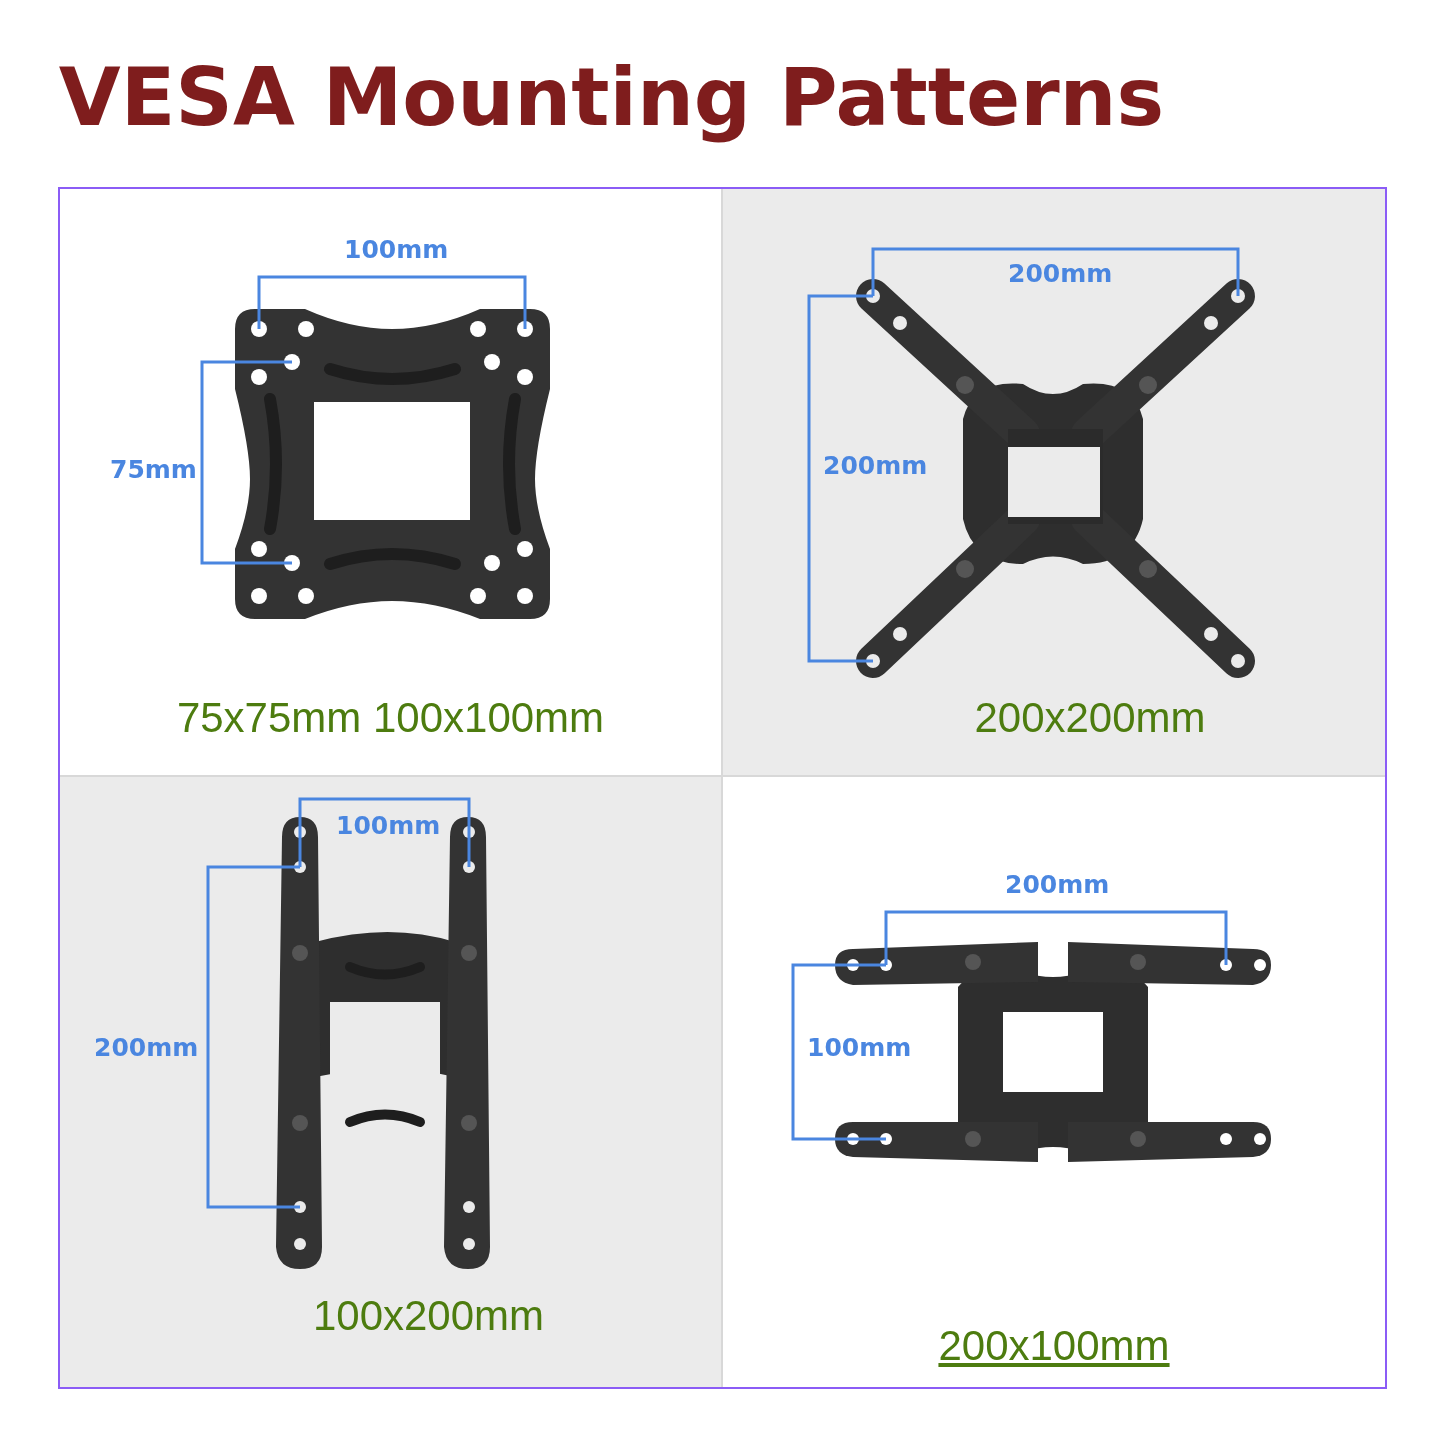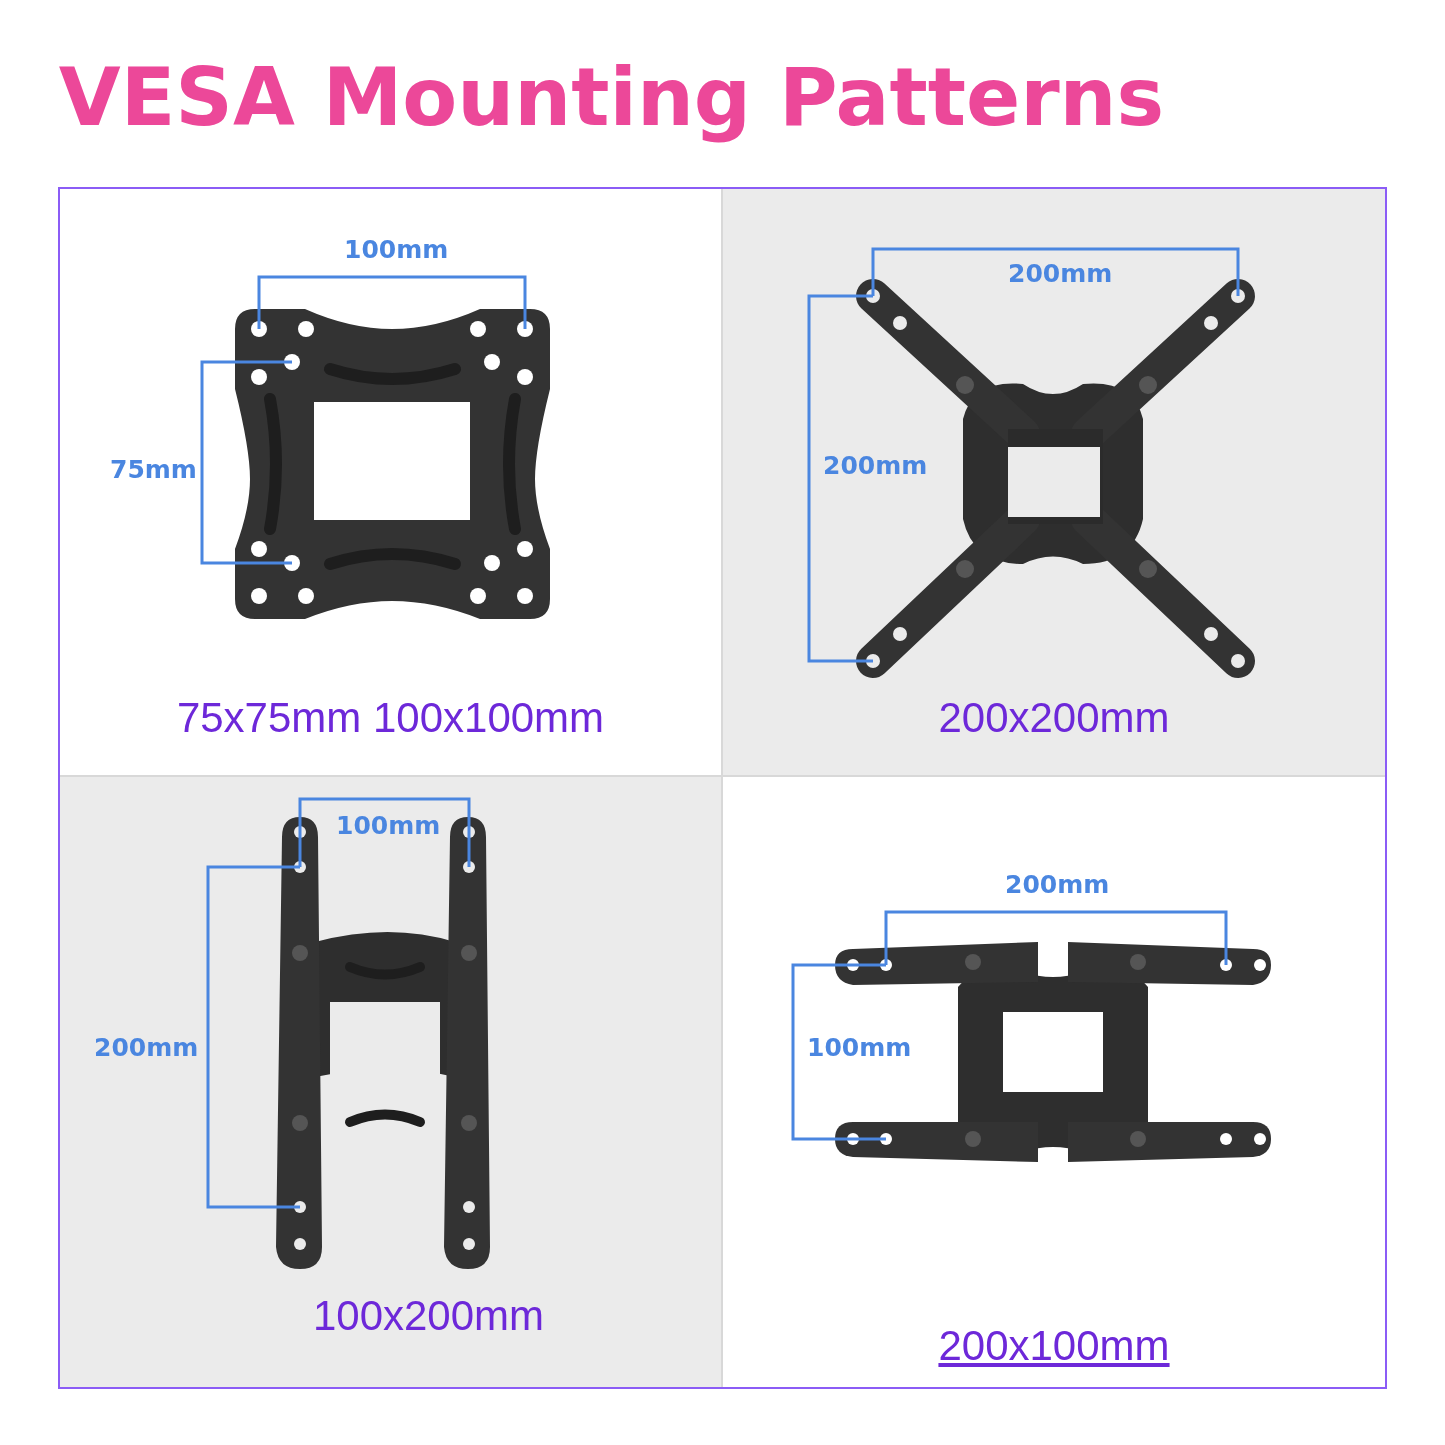--- a/index.html
+++ b/index.html
@@ -3,35 +3,35 @@
 <meta charset="utf-8">
 <style>
   html, body { margin: 0; padding: 0; }
   body {
     width: 1445px; height: 1445px; background: #ffffff; position: relative; overflow: hidden;
     font-family: "DejaVu Sans", sans-serif;
   }
   .title {
     position: absolute; left: 0; top: 48px; width: 1223px; text-align: center;
     font-family: "DejaVu Sans", sans-serif; font-weight: bold; font-size: 80px;
-    color: #ec4899; letter-spacing: 0px; line-height: 100px;
+    color: #7f1d1d; letter-spacing: 0px; line-height: 100px;
   }
   .grid {
     position: absolute; left: 58px; top: 187px; width: 1329px; height: 1202px;
     border: 2px solid #8b5cf6; box-sizing: border-box;
   }
   .panel { position: absolute; box-sizing: border-box; }
   .p1 { left: 0; top: 0; width: 663px; height: 588px; background: #ffffff; border-right: 2px solid #d8d8d8; border-bottom: 2px solid #d8d8d8; }
   .p2 { left: 663px; top: 0; width: 662px; height: 588px; background: #ebebeb; border-bottom: 2px solid #d8d8d8; }
   .p3 { left: 0; top: 588px; width: 663px; height: 610px; background: #ebebeb; border-right: 2px solid #d8d8d8; }
   .p4 { left: 663px; top: 588px; width: 662px; height: 610px; background: #ffffff; }
   .panel svg { position: absolute; left: 0; top: 0; }
   .caption {
     position: absolute; left: 0; width: 100%; text-align: center;
-    font-family: "Liberation Sans", sans-serif; font-size: 42px; color: #6d28d9;
+    font-family: "Liberation Sans", sans-serif; font-size: 42px; color: #4d7c0f;
   }
   .dim {
     position: absolute; font-family: "DejaVu Sans", sans-serif; font-weight: bold;
     font-size: 25px; color: #4a86e0; white-space: nowrap;
   }
 </style>
 </head>
 <body>
 
 <div class="title">VESA Mounting Patterns</div>
@@ -101,21 +101,21 @@
         <circle cx="242" cy="380" r="9"></circle>
           <circle cx="425" cy="380" r="9"></circle>
       </g>
       <g stroke="#4a86e0" stroke-width="3" fill="none">
         <polyline points="150,107 150,60 515,60 515,107"></polyline>
         <polyline points="150,107 86,107 86,472 150,472"></polyline>
       </g>
     </svg>
     <div class="dim" style="left:285px; top:70px;">200mm</div>
     <div class="dim" style="left:100px; top:262px;">200mm</div>
-    <div class="caption" style="top:505px;">200x200mm</div>
+    <div class="caption" style="top:505px;margin-left:36px;">200x200mm</div>
   </div>
 
   <div class="panel p3">
     <svg width="663" height="610" viewBox="0 0 663 610">
       <path d="M255 165 Q330 145 395 165 L395 300 Q330 285 255 300 Z" fill="#2e2e2e"></path>
       <rect x="270" y="225" width="110" height="75" fill="#ebebeb"></rect>
       <path d="M222 60 Q222 40 240 40 Q258 40 258 60 L262 470 Q262 492 240 492 Q218 492 216 470 Z" fill="#333333"></path>
       <path d="M390 60 Q390 40 408 40 Q426 40 426 60 L430 470 Q430 492 408 492 Q386 492 384 470 Z" fill="#333333"></path>
       <path d="M290 190 Q325 205 360 190" stroke="#1e1e1e" stroke-width="10" fill="none" stroke-linecap="round"></path>
       <path d="M290 345 Q325 330 360 345" stroke="#1e1e1e" stroke-width="10" fill="none" stroke-linecap="round"></path>

